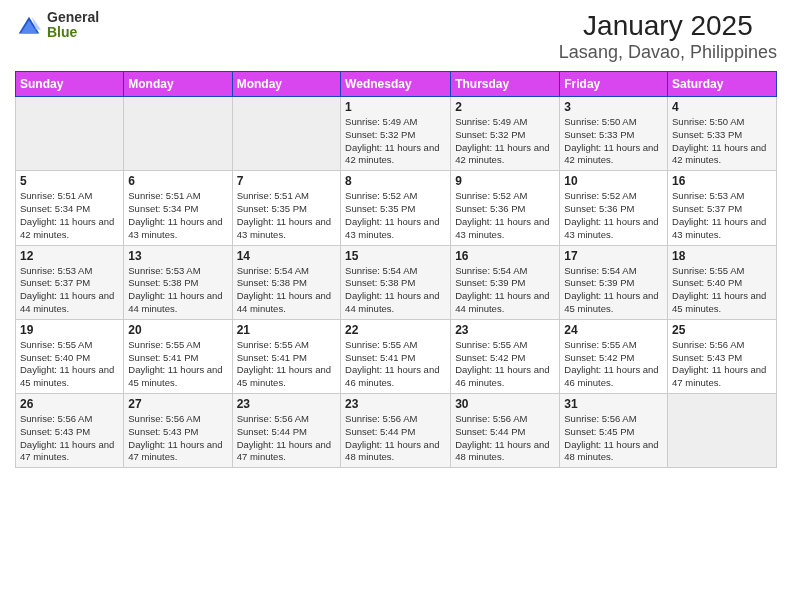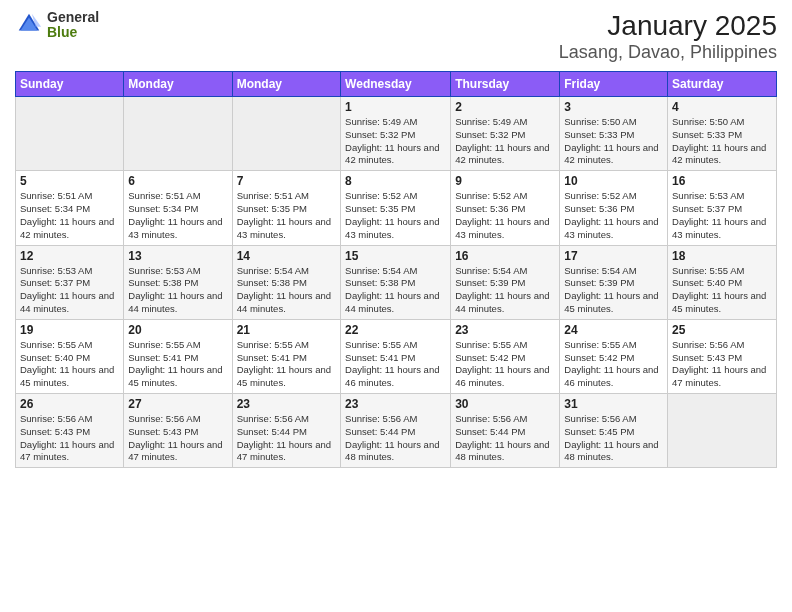--- a/index.html
+++ b/index.html
@@ -17,21 +17,21 @@
       padding: 10px 15px 15px 15px;
     }
     .header {
       display: flex;
       justify-content: space-between;
       align-items: flex-start;
       margin-bottom: 8px;
     }
     .logo {
       display: flex;
-      align-items: flex-start;
+      align-items: flex-end;
       gap: 4px;
     }
     .logo-text {
       display: flex;
       flex-direction: column;
       line-height: 1.1;
     }
     .logo-general {
       font-size: 14px;
       font-weight: bold;
@@ -40,38 +40,38 @@
     .logo-blue {
       font-size: 14px;
       font-weight: bold;
       color: #4d7c0f;
     }
     .logo-icon {
       width: 28px;
       height: 28px;
     }
     .title-block {
-      text-align: right;
+      text-align: center;
     }
     .month-title {
       font-size: 28px;
       font-weight: normal;
       color: #222;
     }
     .location-title {
       font-size: 18px;
       color: #555;
     }
     .calendar {
       width: 100%;
       border-collapse: collapse;
       border: 1px solid #ccc;
     }
     .calendar th {
-      background: #8b5cf6;
+      background: #d946ef;
       color: #fff;
       font-size: 12px;
       font-weight: bold;
       padding: 5px 4px;
       text-align: left;
       border: 1px solid #1a44bb;
     }
     .calendar td {
       vertical-align: top;
       border: 1px solid #ccc;

